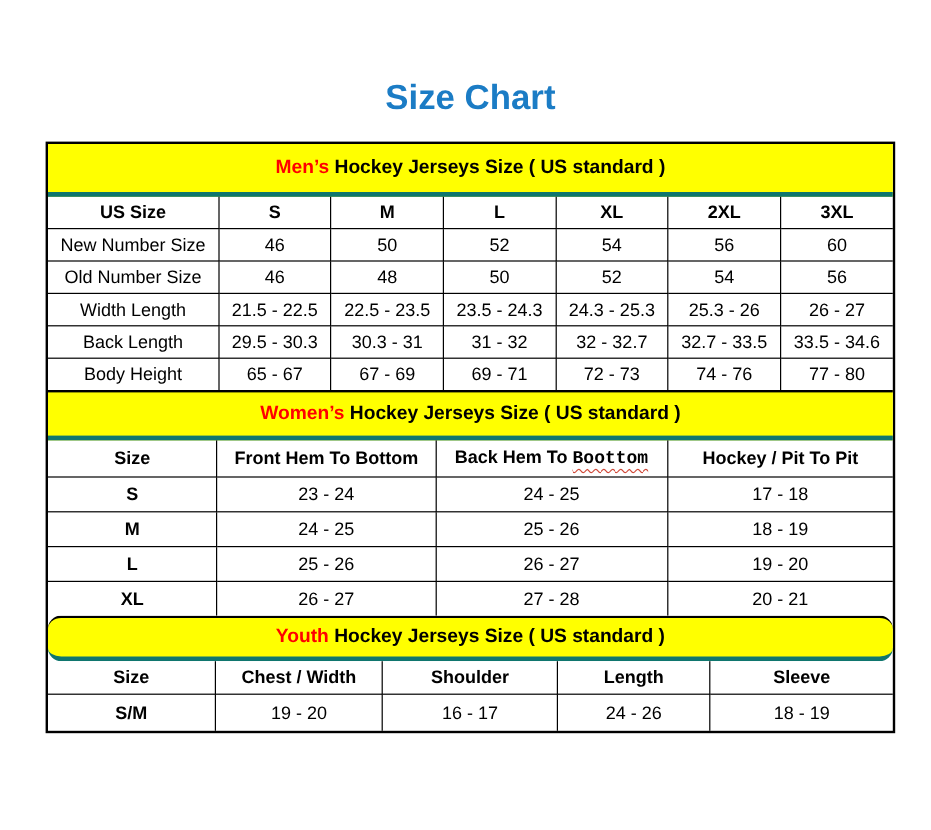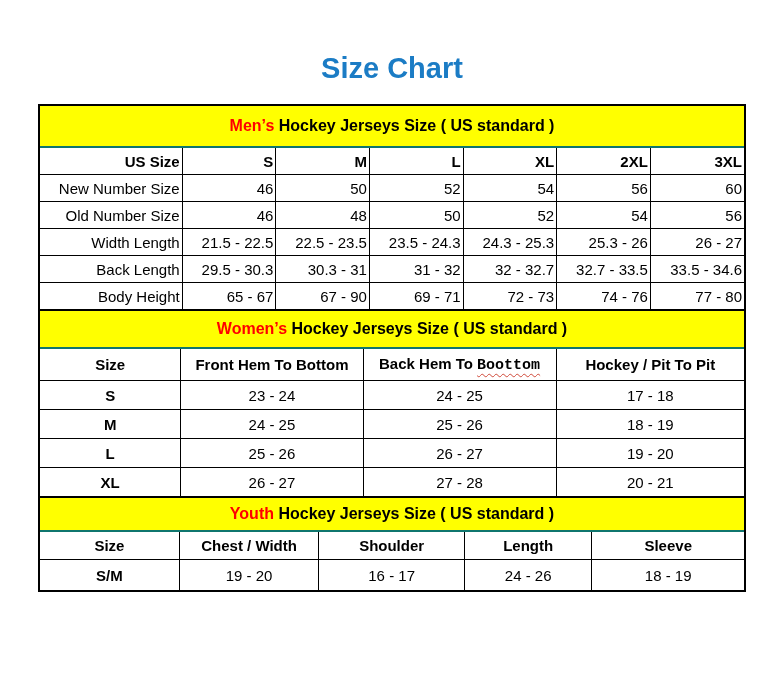--- a/index.html
+++ b/index.html
@@ -7,21 +7,21 @@
     padding: 0;
     background: #ffffff;
     font-family: "Liberation Sans", sans-serif;
     color: #000000;
   }
   .page {
     width: 776px;
     height: 692px;
     background: #ffffff;
     box-sizing: border-box;
-    padding-top: 50px;
+    padding-top: 64px;
     overflow: hidden;
   }
   .title {
     margin: 0 0 0 0;
     padding: 0 30px 0 38px;
     text-align: center;
     font-size: 29px;
     line-height: 36px;
     font-weight: bold;
     color: #1b7cc5;
@@ -29,29 +29,29 @@
   }
   .chart {
     margin: 18px 0 0 38px;
     width: 708px;
     border: 2px solid #000000;
     box-sizing: border-box;
     background: #ffffff;
   }
   .band {
     background: #ffff00;
-    border-bottom: 2px solid #0f766e;
+    border-bottom: 4px solid #0f766e;
     text-align: center;
     font-weight: bold;
     font-size: 16px;
     line-height: 20px;
     padding: 10px 0;
   }
   .band.mid { border-top: 2px solid #000000; padding: 8px 0; text-align: center; }
-  .band.youth-band { border-top: 2px solid #000000; padding: 6px 0; }
+  .band.youth-band { border-top: 2px solid #000000; padding: 6px 0; border-radius: 11px; }
   .band .red { color: #ff0000; }
   table.tbl {
     width: 100%;
     border-collapse: collapse;
     table-layout: fixed;
   }
   table.tbl th, table.tbl td {
     border: 1px solid #000000;
     text-align: center;
     vertical-align: middle;
@@ -62,21 +62,21 @@
     white-space: nowrap;
   }
   table.tbl th { font-weight: bold; }
   table.tbl td { font-weight: normal; }
   table.tbl td.bold { font-weight: bold; }
   
   table.tbl tr > *:first-child { border-left: none; }
   table.tbl tr > *:last-child { border-right: none; }
   table.tbl tr:first-child > * { border-top: none; }
   table.tbl tr:last-child > * { border-bottom: none; }
-  table.mens th, table.mens td { padding: 3.5px 2px; text-align: right; }
+  table.mens th, table.mens td { padding: 3.5px 2px; }
   table.womens th { padding: 5px 2px; }
   table.womens td { padding: 4.5px 2px; }
   table.youth th { padding: 4px 2px; }
   table.youth td { padding: 5.5px 2px; }
   .misspell {
     text-decoration-line: underline;
     text-decoration-style: wavy;
     text-decoration-color: #d04a3a;
     text-decoration-thickness: 1px;
     text-underline-offset: 4px;
@@ -147,21 +147,21 @@
         <td>29.5 - 30.3</td>
         <td>30.3 - 31</td>
         <td>31 - 32</td>
         <td>32 - 32.7</td>
         <td>32.7 - 33.5</td>
         <td>33.5 - 34.6</td>
       </tr>
       <tr>
         <td>Body Height</td>
         <td>65 - 67</td>
-        <td>67 - 90</td>
+        <td>67 - 69</td>
         <td>69 - 71</td>
         <td>72 - 73</td>
         <td>74 - 76</td>
         <td>77 - 80</td>
       </tr>
     </tbody>
       </table>
 
     <div class="band mid">
       <span class="red">Women’s</span><span> Hockey Jerseys Size ( US standard )</span>

